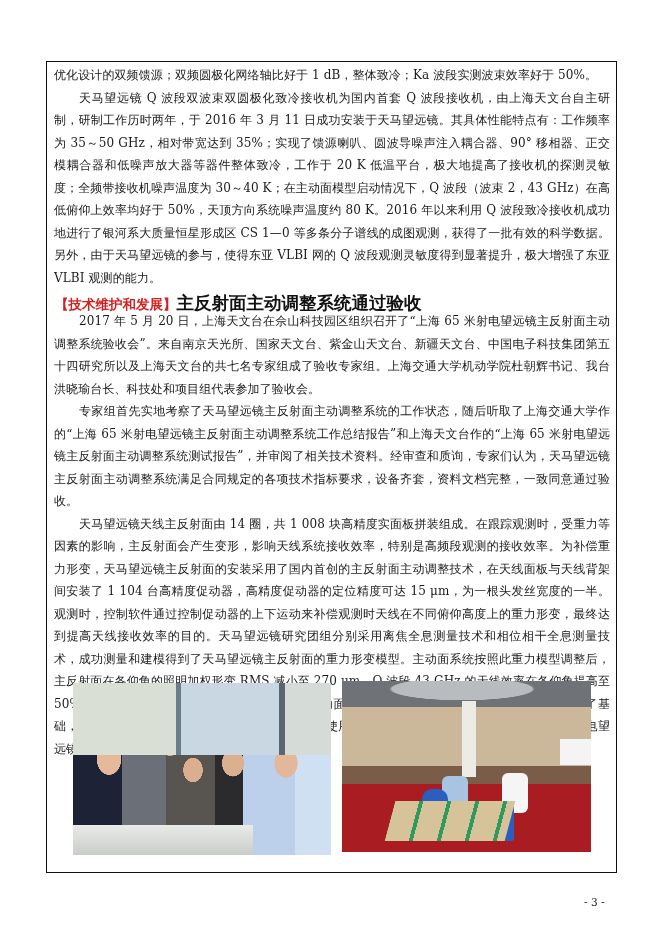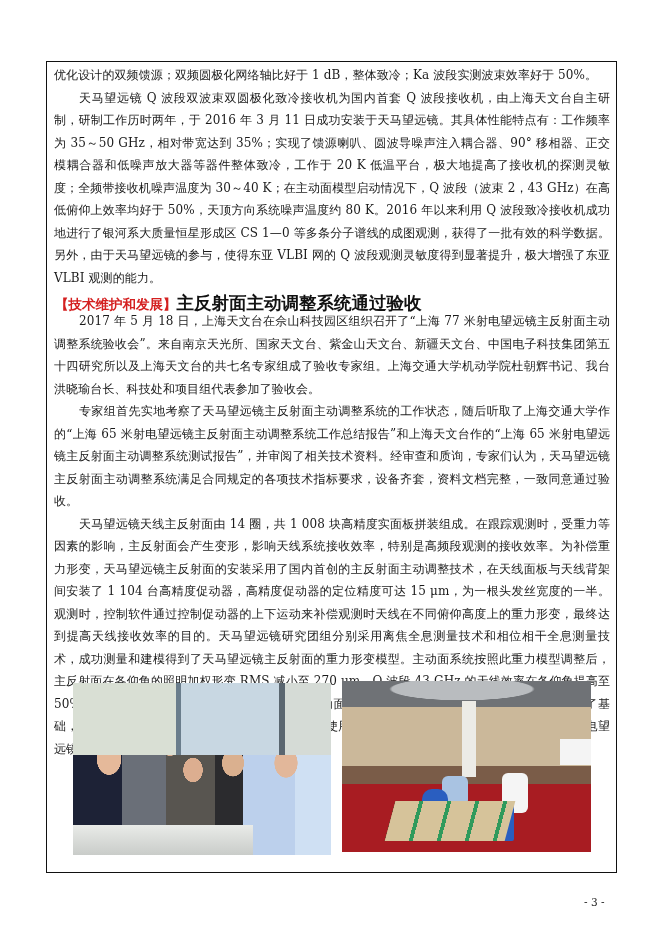--- a/index.html
+++ b/index.html
@@ -55,21 +55,21 @@
 <div class="content">
   <p class="para">优化设计的双频馈源；双频圆极化网络轴比好于 1 dB，整体致冷；Ka 波段实测波束效率好于 50%。</p>
   <p class="para indent">天马望远镜 Q 波段双波束双圆极化致冷接收机为国内首套 Q 波段接收机，由上海天文台自主研制，研制工作历时两年，于 2016 年 3 月 11 日成功安装于天马望远镜。其具体性能特点有：工作频率为 35～50 GHz，相对带宽达到 35%；实现了馈源喇叭、圆波导噪声注入耦合器、90° 移相器、正交模耦合器和低噪声放大器等器件整体致冷，工作于 20 K 低温平台，极大地提高了接收机的探测灵敏度；全频带接收机噪声温度为 30～40 K；在主动面模型启动情况下，Q 波段（波束 2，43 GHz）在高低俯仰上效率均好于 50%，天顶方向系统噪声温度约 80 K。2016 年以来利用 Q 波段致冷接收机成功地进行了银河系大质量恒星形成区 CS 1—0 等多条分子谱线的成图观测，获得了一批有效的科学数据。另外，由于天马望远镜的参与，使得东亚 VLBI 网的 Q 波段观测灵敏度得到显著提升，极大增强了东亚 VLBI 观测的能力。</p>
 </div>
 
 <div class="heading">
   <span class="tag">【技术维护和发展】</span><span class="title">主反射面主动调整系统通过验收</span>
 </div>
 
 <div class="content2">
-  <p class="para indent">2017 年 5 月 18 日，上海天文台在佘山科技园区组织召开了“上海 77 米射电望远镜主反射面主动调整系统验收会”。来自南京天光所、国家天文台、紫金山天文台、新疆天文台、中国电子科技集团第五十四研究所以及上海天文台的共七名专家组成了验收专家组。上海交通大学机动学院杜朝辉书记、我台洪晓瑜台长、科技处和项目组代表参加了验收会。</p>
+  <p class="para indent">2017 年 5 月 20 日，上海天文台在佘山科技园区组织召开了“上海 65 米射电望远镜主反射面主动调整系统验收会”。来自南京天光所、国家天文台、紫金山天文台、新疆天文台、中国电子科技集团第五十四研究所以及上海天文台的共七名专家组成了验收专家组。上海交通大学机动学院杜朝辉书记、我台洪晓瑜台长、科技处和项目组代表参加了验收会。</p>
   <p class="para indent">专家组首先实地考察了天马望远镜主反射面主动调整系统的工作状态，随后听取了上海交通大学作的“上海 65 米射电望远镜主反射面主动调整系统工作总结报告”和上海天文台作的“上海 65 米射电望远镜主反射面主动调整系统测试报告”，并审阅了相关技术资料。经审查和质询，专家们认为，天马望远镜主反射面主动调整系统满足合同规定的各项技术指标要求，设备齐套，资料文档完整，一致同意通过验收。</p>
   <p class="para indent">天马望远镜天线主反射面由 14 圈，共 1 008 块高精度实面板拼装组成。在跟踪观测时，受重力等因素的影响，主反射面会产生变形，影响天线系统接收效率，特别是高频段观测的接收效率。为补偿重力形变，天马望远镜主反射面的安装采用了国内首创的主反射面主动调整技术，在天线面板与天线背架间安装了 1 104 台高精度促动器，高精度促动器的定位精度可达 15 μm，为一根头发丝宽度的一半。观测时，控制软件通过控制促动器的上下运动来补偿观测时天线在不同俯仰高度上的重力形变，最终达到提高天线接收效率的目的。天马望远镜研究团组分别采用离焦全息测量技术和相位相干全息测量技术，成功测量和建模得到了天马望远镜主反射面的重力形变模型。主动面系统按照此重力模型调整后，主反射面在各仰角的照明加权形变 RMS 减小至 270 μm，Q 波段 43 GHz 的天线效率在各仰角提高至 50%以上，达到了国际先进水平。天马望远镜主动面系统的成功应用，为高频天文观测产出奠定了基础，并且为中国射电望远镜在主动面系统的测量和使用方法上积累了实践经验，可以为将来大型射电望远镜的建设提供技术支持。</p>
 </div>
 
 <div class="photo photo-left">
   <div class="wall"></div>
   <div class="screen"></div>
 </div>
 
 <div class="photo photo-right">

